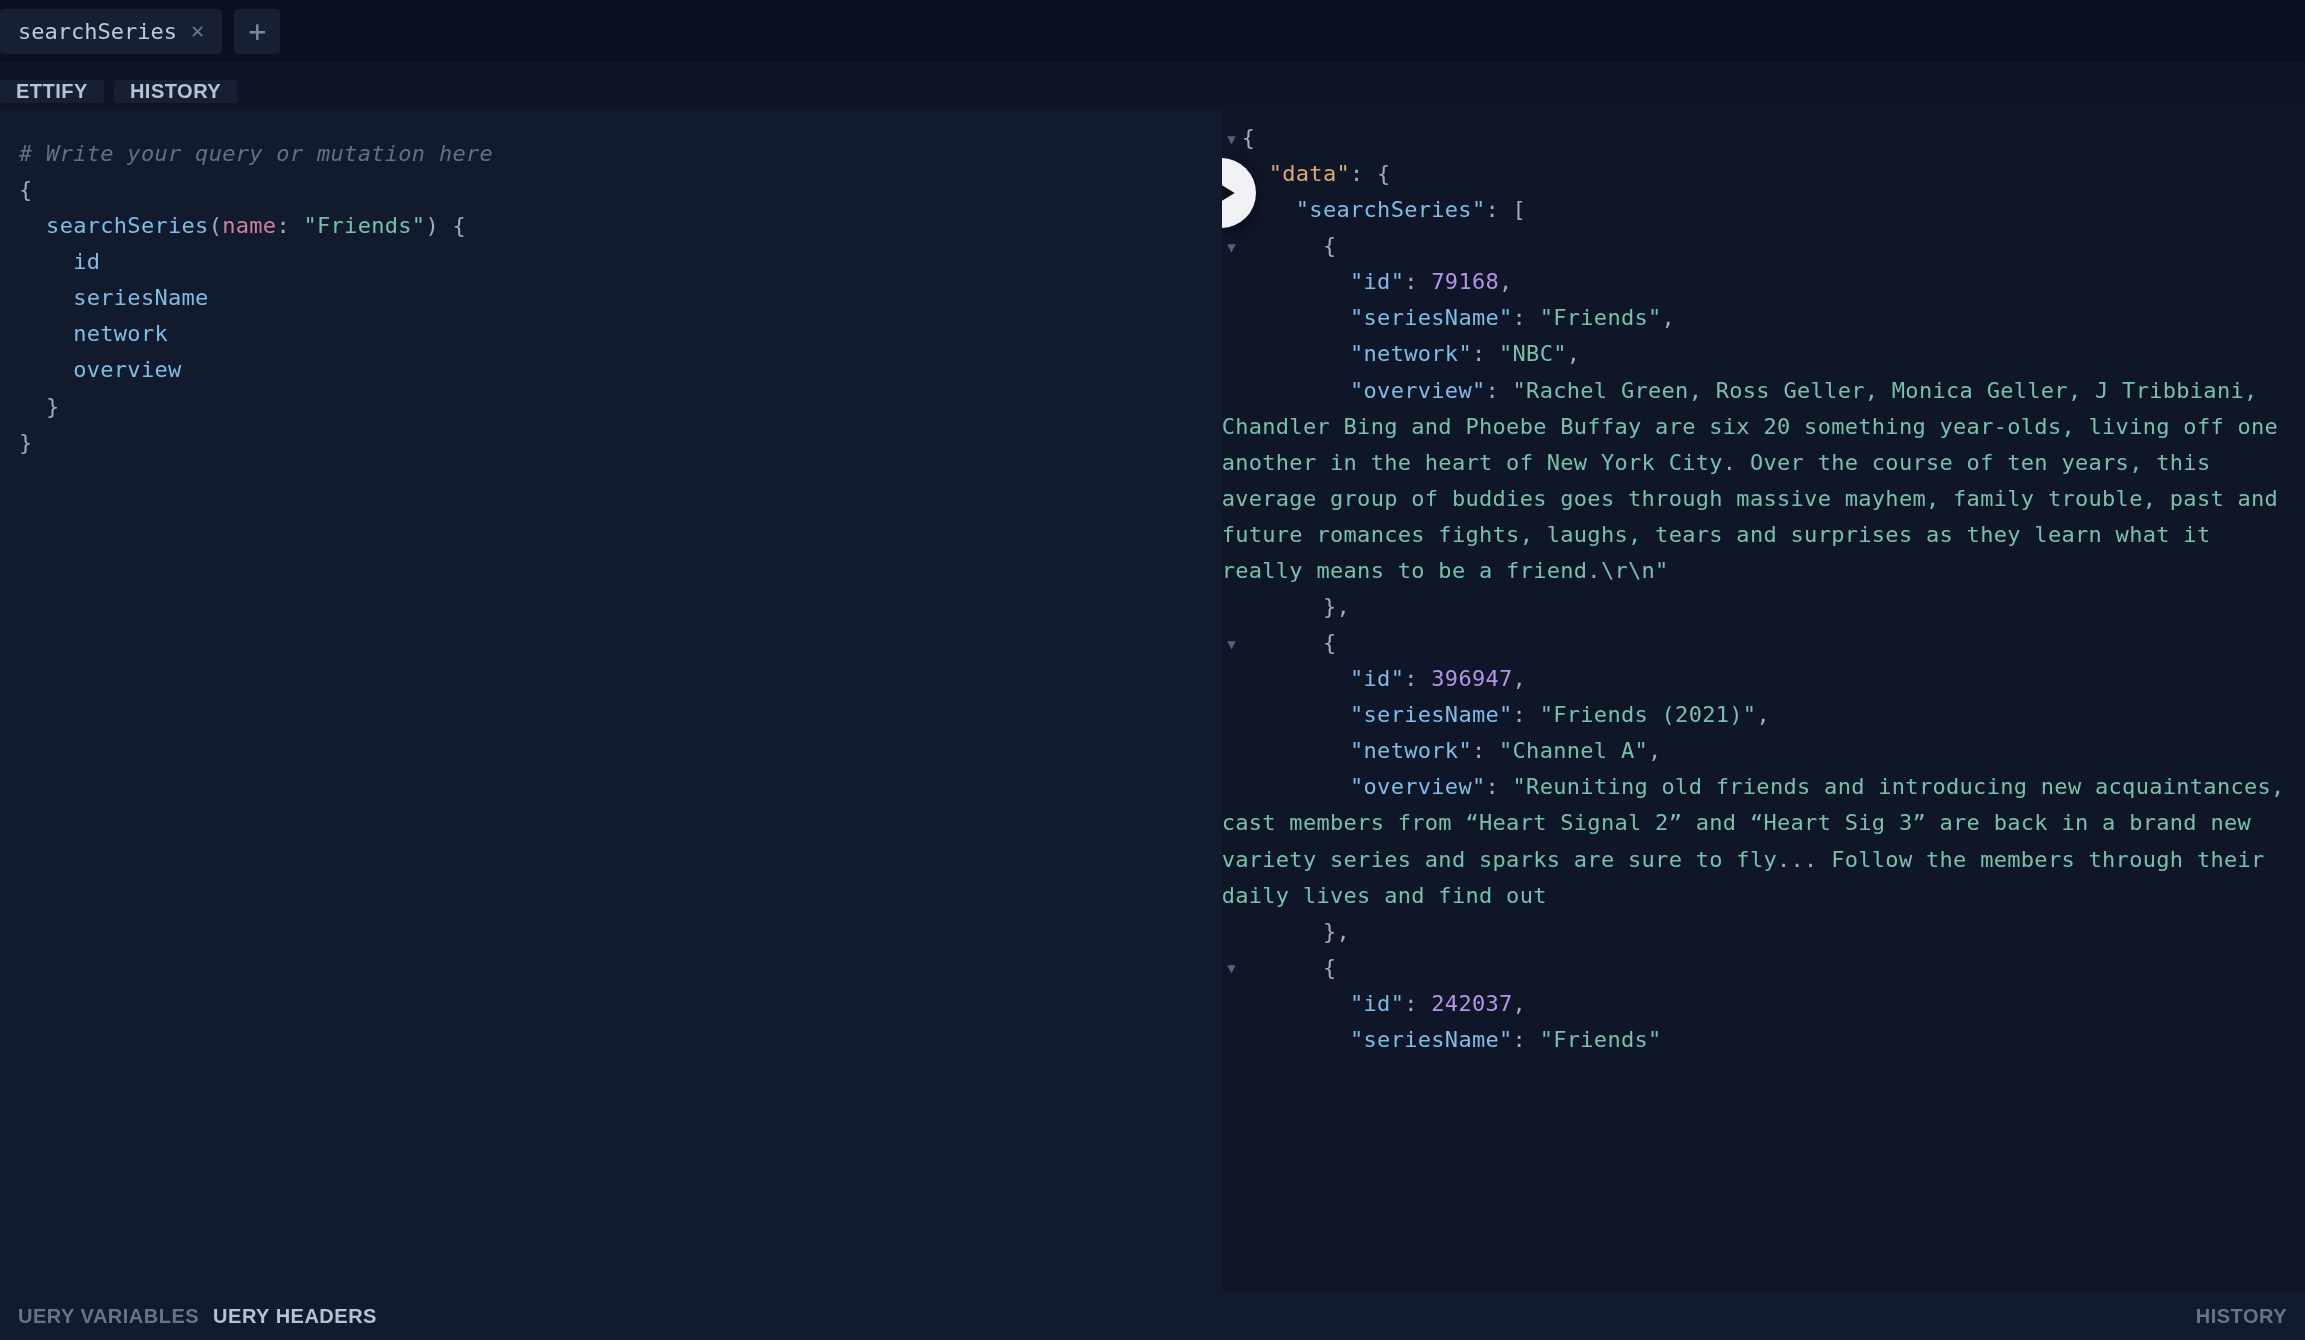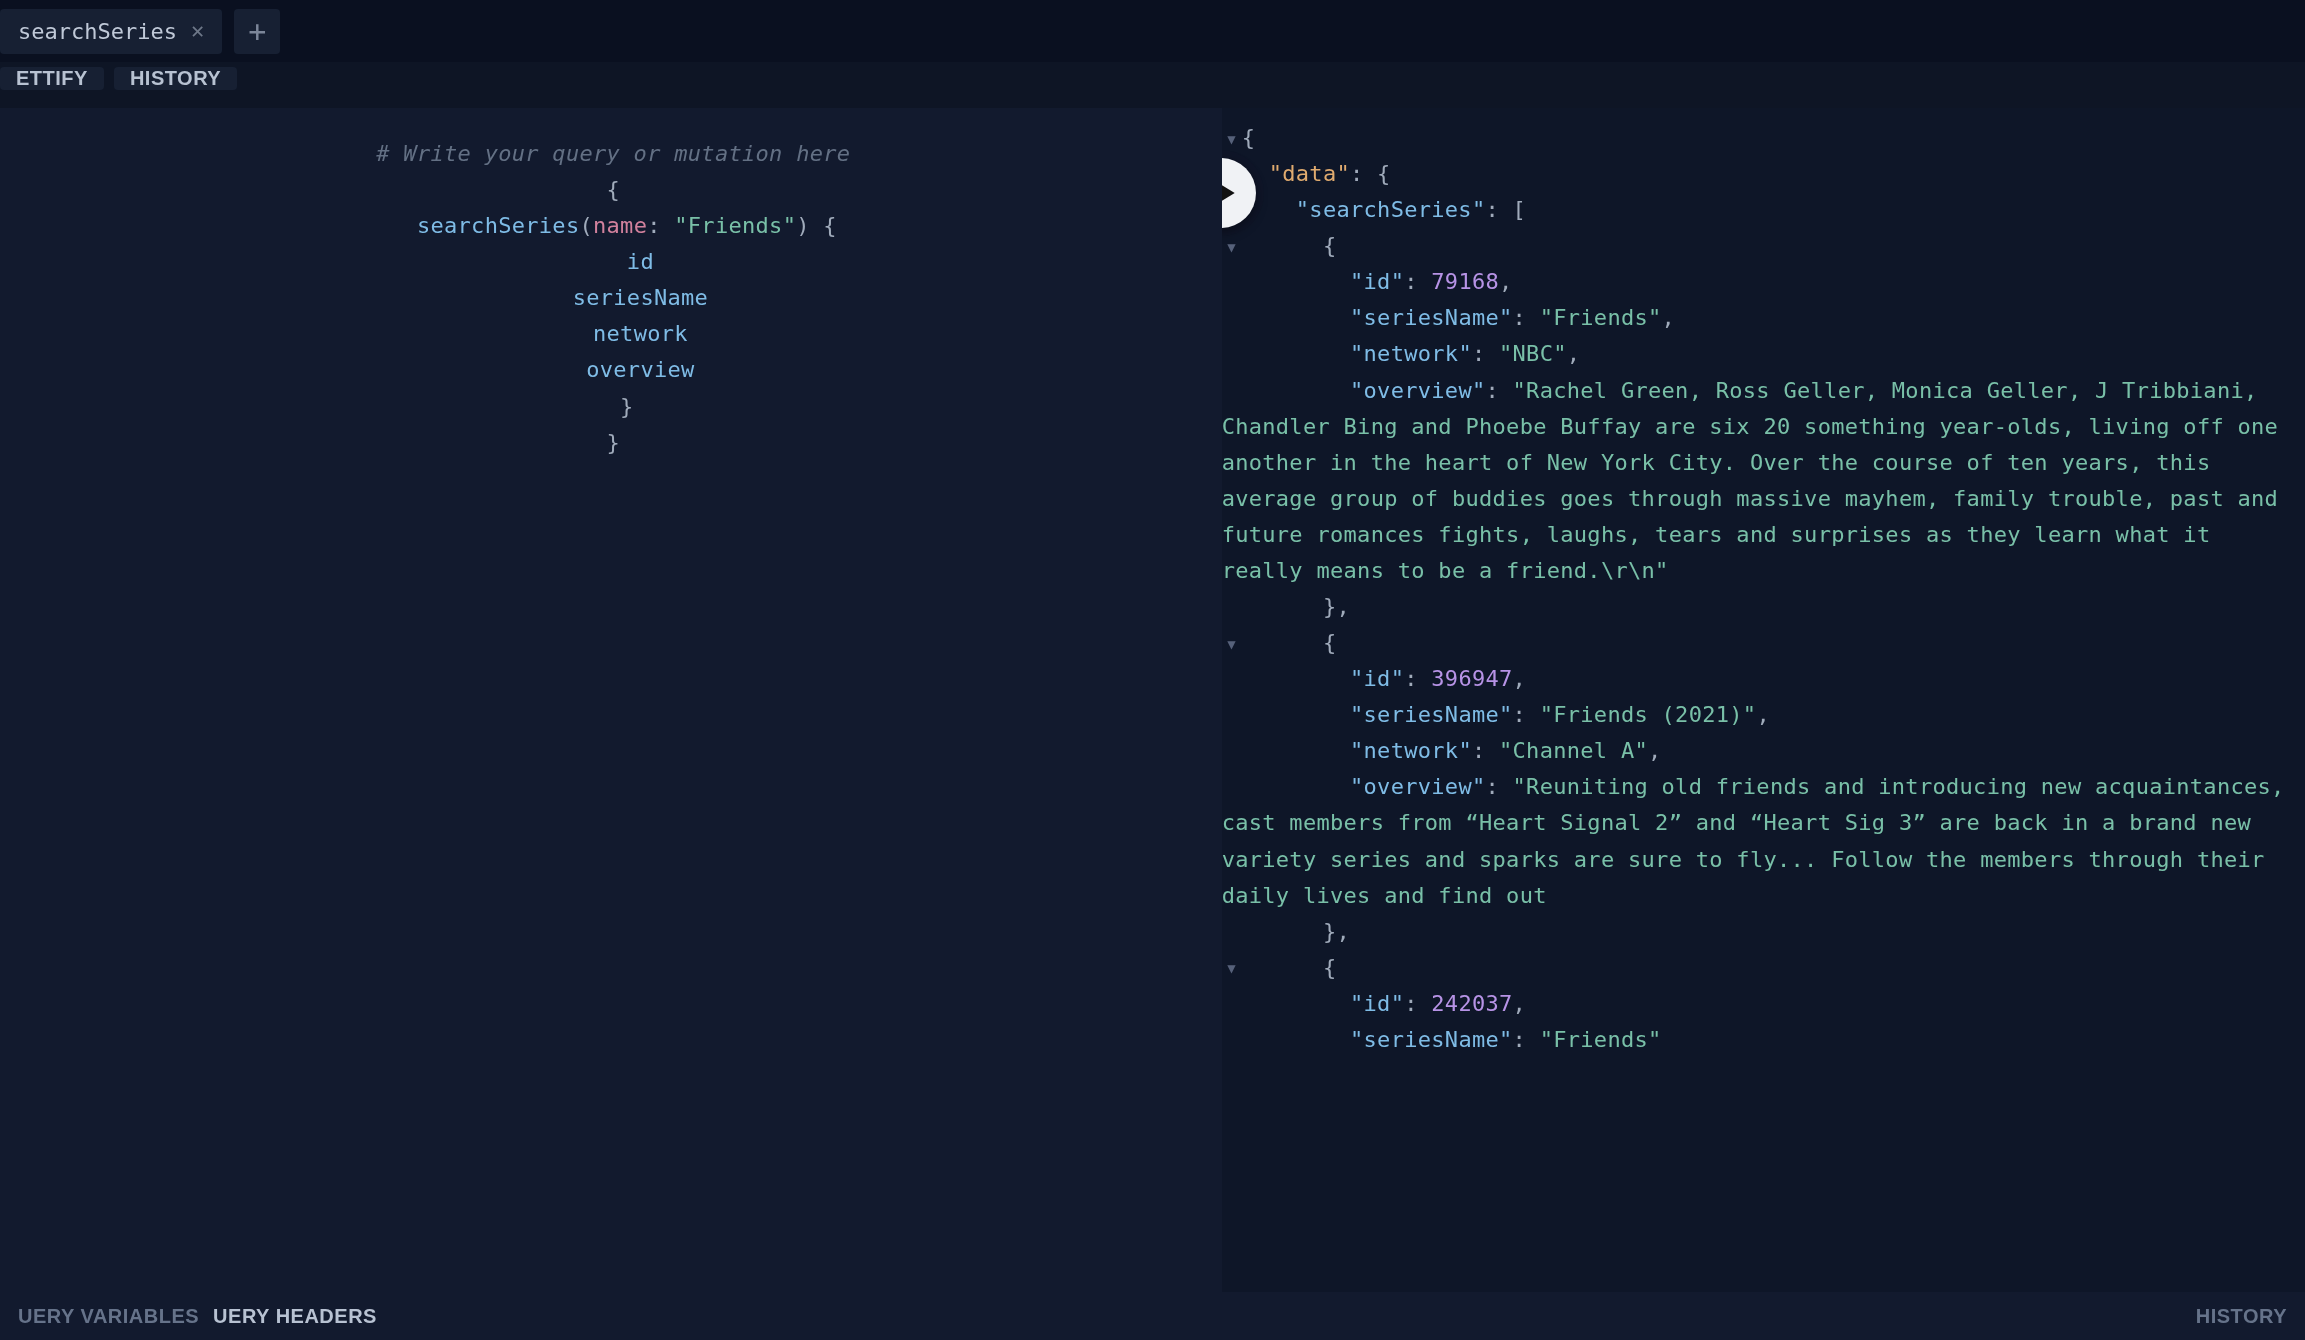--- a/index.html
+++ b/index.html
@@ -49,21 +49,21 @@
     border-radius: 4px;
     color: #7c8699;
     font-size: 30px;
     cursor: pointer;
   }
 
   
   .toolbar {
     height: 46px;
     display: flex;
-    align-items: flex-start;
+    align-items: flex-end;
     gap: 10px;
     padding: 5px 10px 5px 0;
     background: #0e1525;
   }
   .toolbar-btn {
     background: #172033;
     color: #b8c2d2;
     padding: 0 16px;
     display: flex;
     align-items: center;
@@ -106,21 +106,20 @@
     display: flex;
     height: calc(100% - 62px - 46px - 48px);
     background: #0e1525;
     position: relative;
   }
   .editor-pane {
     width: 53%;
     background: #121a2e;
     overflow: hidden;
     padding: 28px 14px 14px 19px;
-    text-align: center;
   }
   .result-pane {
     flex: 1;
     background: #0e1628;
     overflow: hidden;
     padding: 12px 8px 8px 0;
     position: relative;
   }
 
   .play-button {

